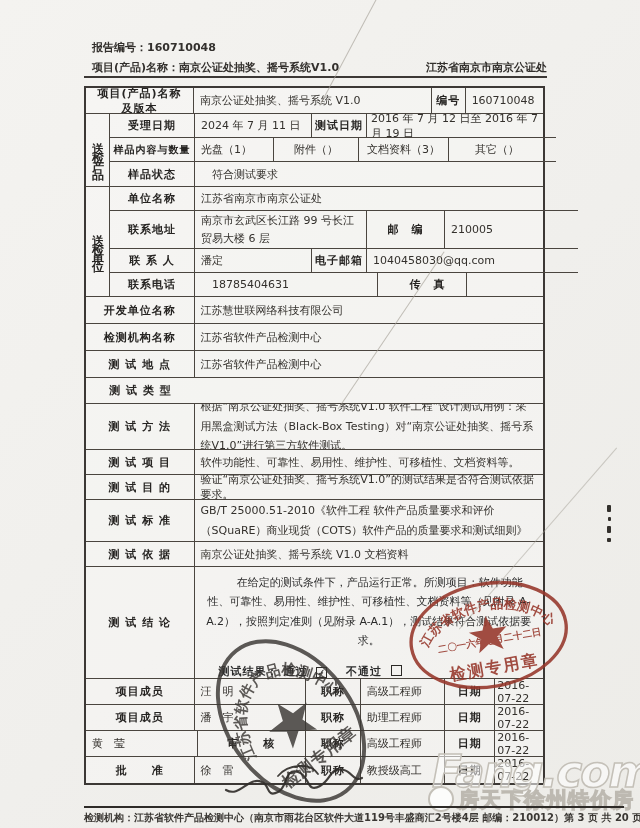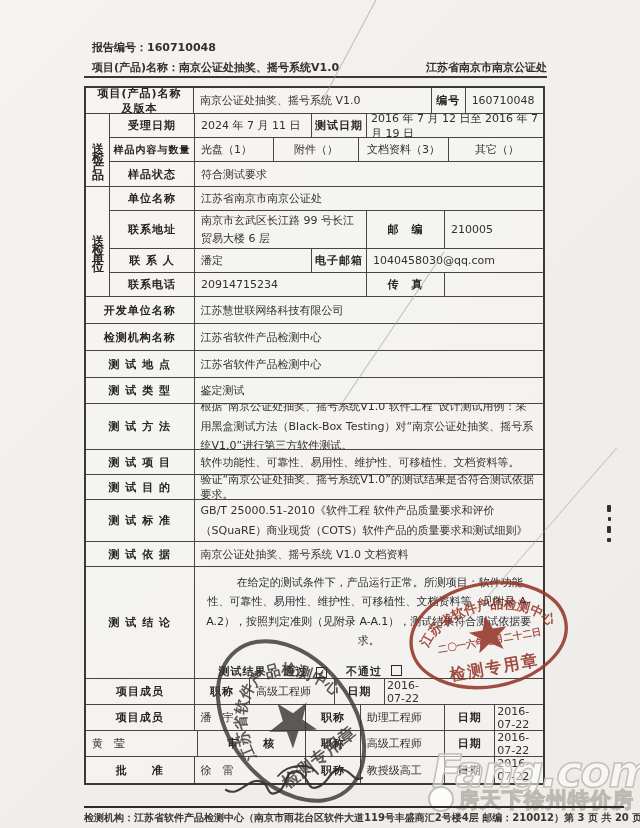--- a/index.html
+++ b/index.html
@@ -32,21 +32,21 @@
   .lab { justify-content:center; text-align:center; font-weight:700; color:#262422; letter-spacing:1px; }
   .val { font-weight:400; color:#33302c; }
   .group { display:flex; border-bottom:1px solid #4a453f; }
   .vstrip {
     width:24px; border-right:1px solid #4a453f;
     display:flex; align-items:center; justify-content:center;
     writing-mode:vertical-lr; text-orientation:upright;
     font-weight:700; letter-spacing:9px; font-size:12px; color:#262422;
   }
   .grows { flex:1; }
-  .grows .row:last-child { border-bottom:none; }
+  .grows .row:last-child { border-bottom:none;gap:11px; }
   .conc-body { display:block; padding:6px 10px; }
   .conc-par { text-indent:2em; line-height:1.75; font-weight:400;text-align:center; }
   .conc-result { margin-top:14px; margin-left:14px; font-weight:700; letter-spacing:1px; }
   .cb {
     display:inline-block; width:11px; height:11px; border:1.5px solid #2b2926;
     margin:0 14px 0 4px; text-align:center; line-height:10px; font-size:10px;
     vertical-align:-1px; font-weight:700;
   }
   
   .stamp { position:absolute; pointer-events:none; }
@@ -147,42 +147,41 @@
           <div class="cell val" style="width:100px">210005</div>
         </div>
         <div class="row" style="height:24px">
           <div class="cell lab" style="width:85px">联 系 人</div>
           <div class="cell val" style="width:117px">潘定</div>
           <div class="cell lab" style="width:55px;padding:3px 2px">电子邮箱</div>
           <div class="cell val" style="width:178px">1040458030@qq.com</div>
         </div>
         <div class="row" style="height:23px">
           <div class="cell lab" style="width:85px">联系电话</div>
-          <div class="cell val" style="width:172px">20914715234</div>
+          <div class="cell val" style="width:172px">18785404631</div>
           <div class="cell lab" style="width:78px">传　真</div>
           <div class="cell val" style="width:100px"></div>
         </div>
       </div>
     </div>
 
     <div class="row" style="height:27px">
       <div class="cell lab" style="width:109px">开发单位名称</div>
       <div class="cell val" style="width:350px">江苏慧世联网络科技有限公司</div>
     </div>
     <div class="row" style="height:27px">
       <div class="cell lab" style="width:109px">检测机构名称</div>
       <div class="cell val" style="width:350px">江苏省软件产品检测中心</div>
     </div>
     <div class="row" style="height:27px">
       <div class="cell lab" style="width:109px">测 试 地 点</div>
       <div class="cell val" style="width:350px">江苏省软件产品检测中心</div>
     </div>
     <div class="row" style="height:26px">
       <div class="cell lab" style="width:109px">测 试 类 型</div>
-      <div class="cell val" style="width:350px">鉴定测试</div>
     </div>
     <div class="row" style="height:46px">
       <div class="cell lab" style="width:109px">测 试 方 法</div>
       <div class="cell val" style="width:350px;line-height:1.8">根据“南京公证处抽奖、摇号系统V1.0 软件工程”设计测试用例：采用黑盒测试方法（Black-Box Testing）对“南京公证处抽奖、摇号系统V1.0”进行第三方软件测试。</div>
     </div>
     <div class="row" style="height:25px">
       <div class="cell lab" style="width:109px">测 试 项 目</div>
       <div class="cell val" style="width:350px">软件功能性、可靠性、易用性、维护性、可移植性、文档资料等。</div>
     </div>
     <div class="row" style="height:25px">
@@ -207,20 +206,21 @@
           <span>通过</span>
           <span class="cb">✓</span>
           <span>不通过</span>
           <span class="cb"></span>
         </div>
       </div>
     </div>
 
     <div class="row" style="height:26px">
       <div class="cell lab" style="width:109px">项目成员</div>
+      <div class="cell val" style="width:112px">汪　明</div>
       <div class="cell lab" style="width:55px">职称</div>
       <div class="cell val" style="width:85px">高级工程师</div>
       <div class="cell lab" style="width:50px">日期</div>
       <div class="cell val" style="width:48px;padding:3px 2px">2016-07-22</div>
     </div>
     <div class="row" style="height:26px">
       <div class="cell lab" style="width:109px">项目成员</div>
       <div class="cell val" style="width:112px">潘　宇</div>
       <div class="cell lab" style="width:55px">职称</div>
       <div class="cell val" style="width:85px">助理工程师</div>

